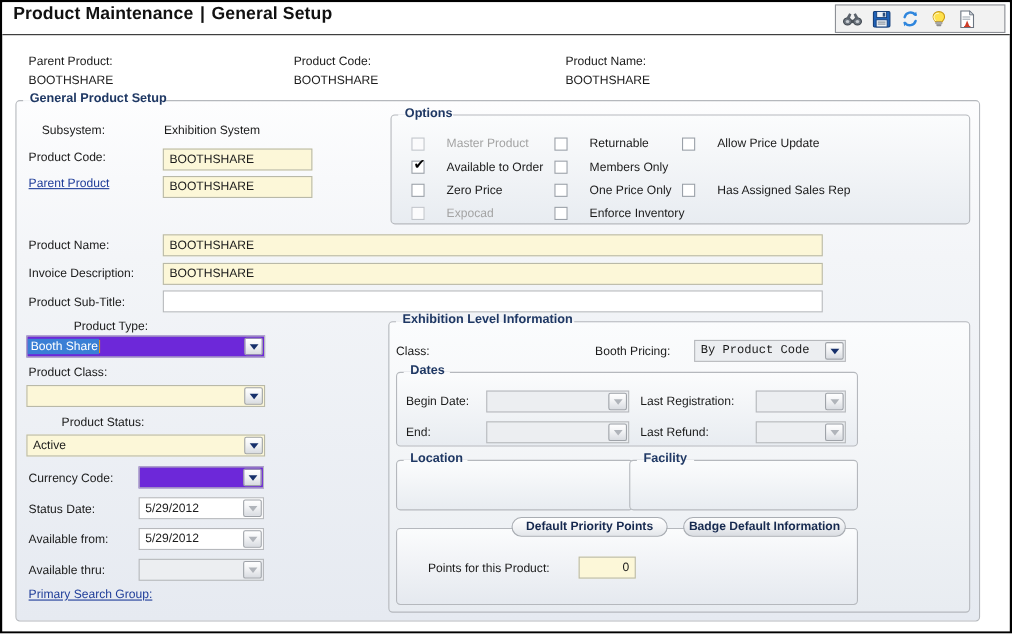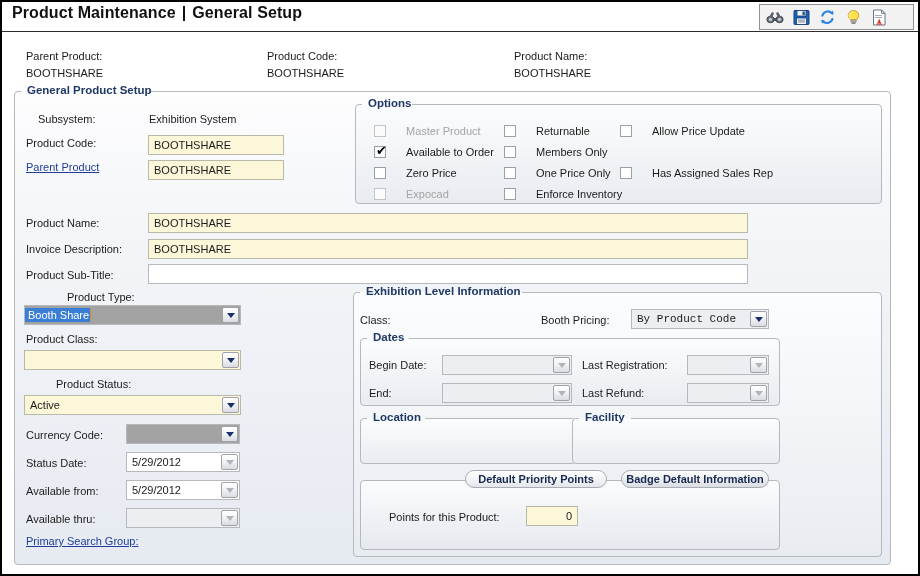--- a/index.html
+++ b/index.html
@@ -141,21 +141,21 @@
   }
 
   
   .combo {
     position: absolute;
     display: flex;
     border: 1px solid #b9b9a8;
     background: #fcf7d8;
     align-items: stretch;
   }
-  .combo.white { background:#a3a3a3; border-color:#b6b8bc; }
+  .combo.white { background:#6d28d9; border-color:#b6b8bc; }
   .combo.gray  { background:#eceef1; border-color:#b6b8bc;font-family:Liberation Mono, monospace; }
   .combo-txt {
     flex: 1;
     display: flex;
     align-items: center;
     padding-left: 5px;
     font-size: 11px;
     color: #1b1b1b;
     white-space: nowrap;
     overflow: hidden;

